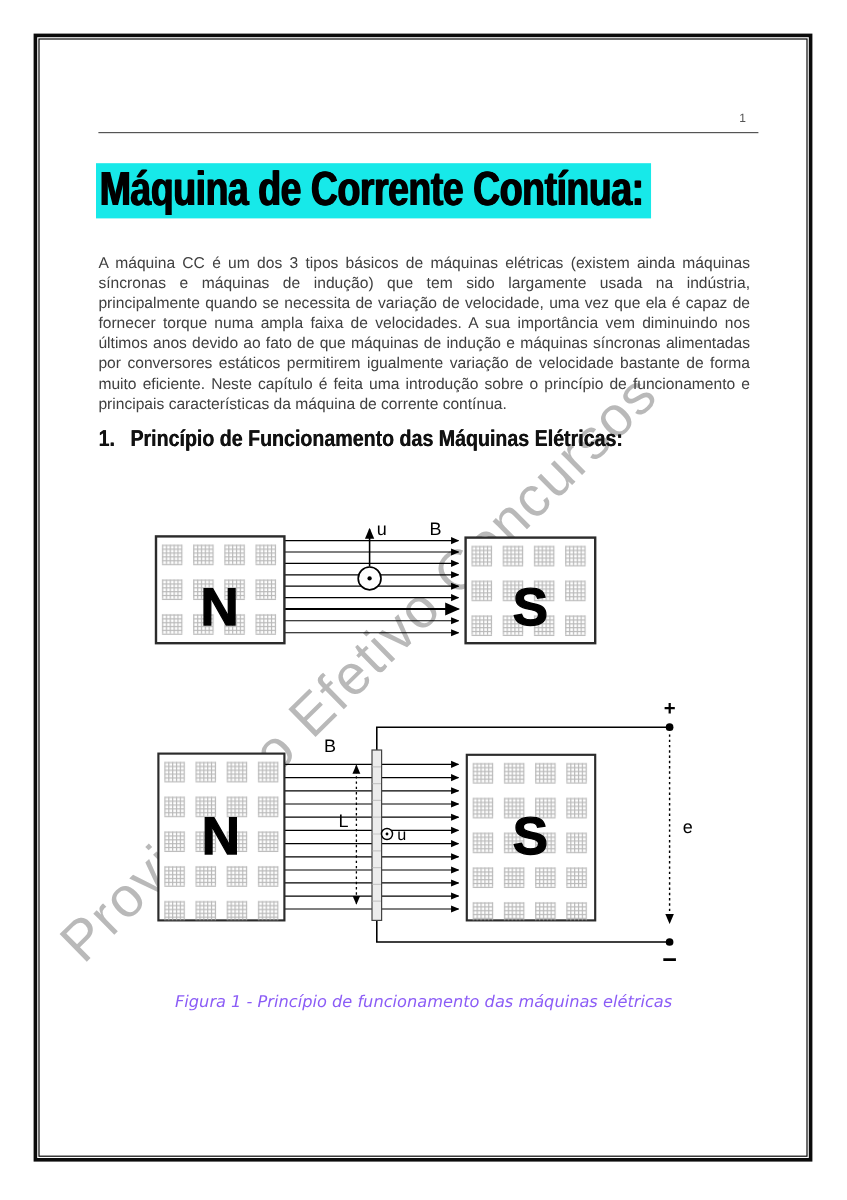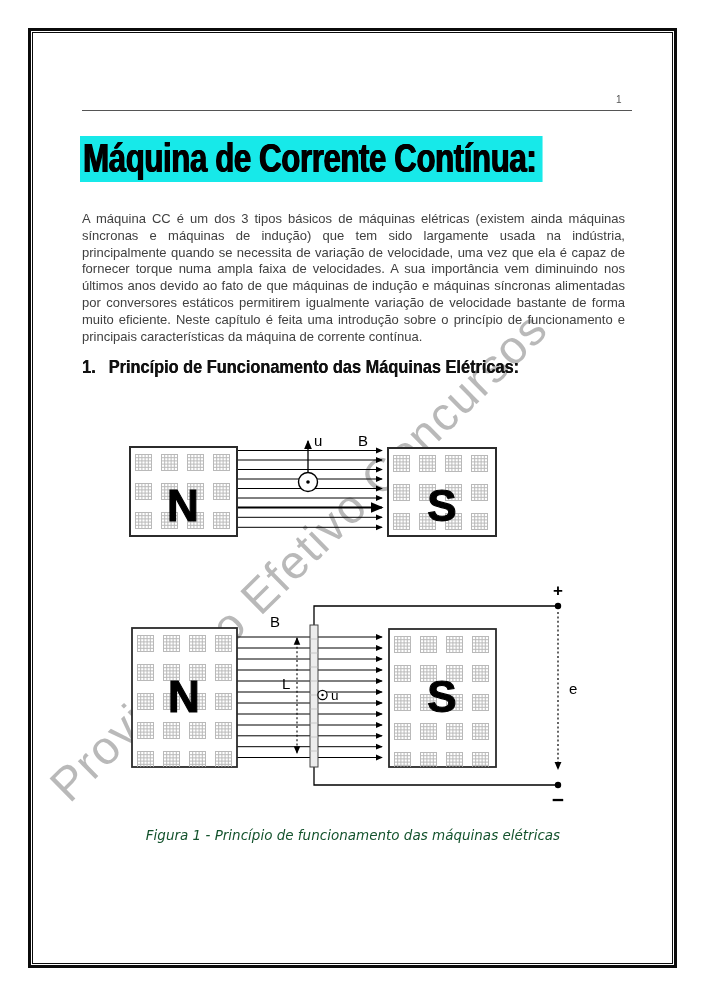--- a/index.html
+++ b/index.html
@@ -23,21 +23,21 @@
          text-shadow:0.7px 0 currentColor,-0.7px 0 currentColor;}
   .intro{position:absolute;left:82px;top:211px;width:543px;font-size:13px;line-height:16.8px;
          text-align:justify;color:#404040;}
   .section-heading{position:absolute;left:82px;top:356px;font-size:19px;font-weight:bold;
          white-space:nowrap;transform:scaleX(0.86);transform-origin:left top;
          text-shadow:0.4px 0 currentColor;}
   .section-heading .num{margin-right:15px;}
   .fig-top{position:absolute;left:120px;top:428px;}
   .fig-bottom{position:absolute;left:120px;top:583px;}
   .caption{position:absolute;left:0;top:827px;width:706px;text-align:center;
-           font-family:"DejaVu Sans",sans-serif;font-style:italic;font-size:13.5px;color:#14532d;}
+           font-family:"DejaVu Sans",sans-serif;font-style:italic;font-size:13.5px;color:#8b5cf6;}
   svg text{font-family:"Liberation Sans",sans-serif;fill:#000;}
   .pole-letter{font-size:44px;font-weight:bold;stroke:#000;stroke-width:1.1;}
   .lbl{font-size:15px;}
   .lbl-sm{font-size:13.5px;}
   .plusminus{font-size:17px;font-weight:bold;}
   .minus{font-size:21px;font-weight:bold;}
 </style>
 </head>
 <body>
 

